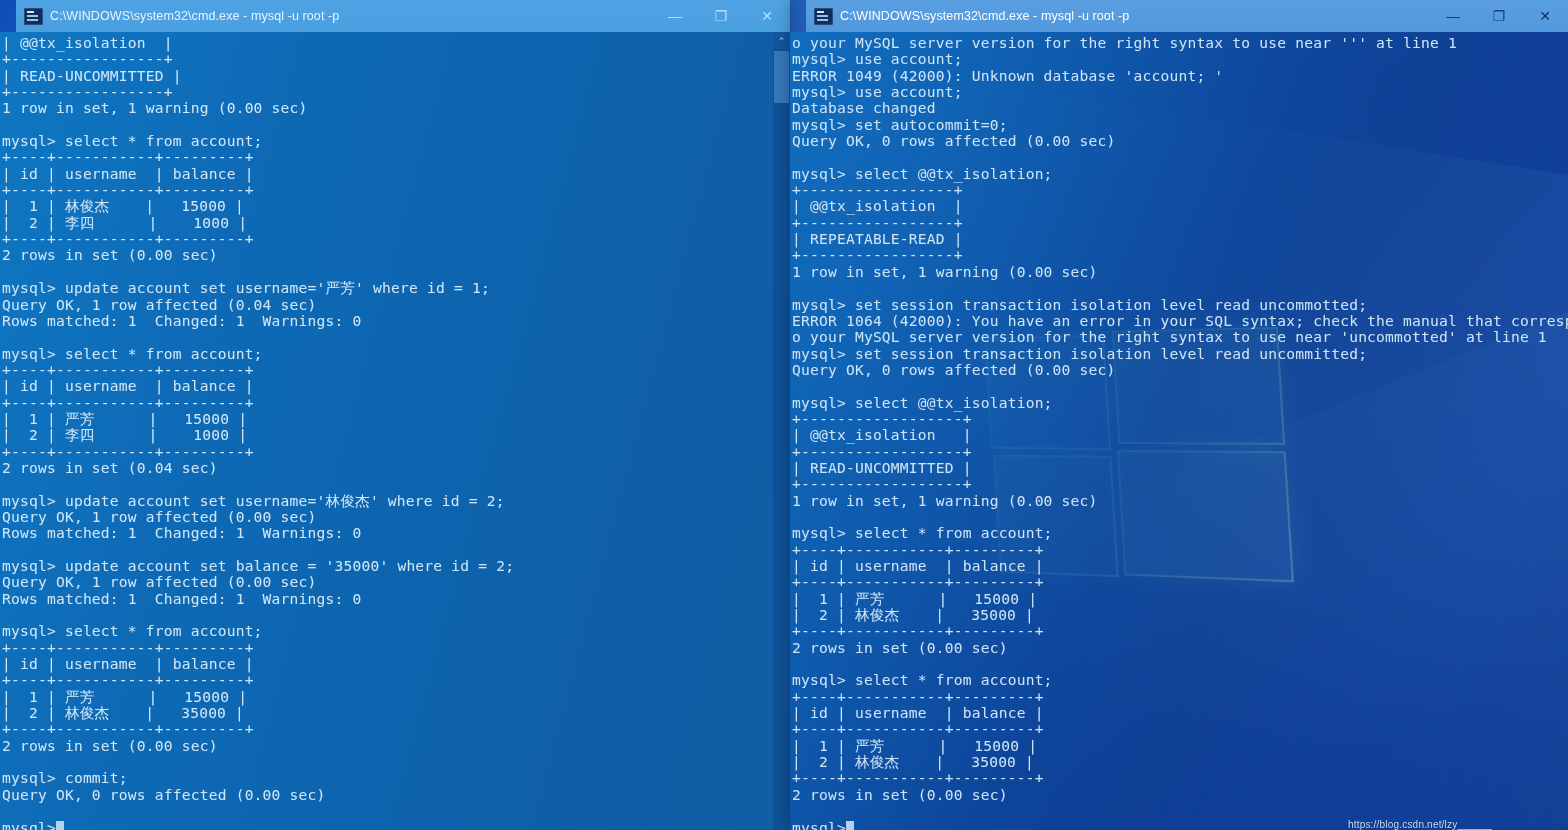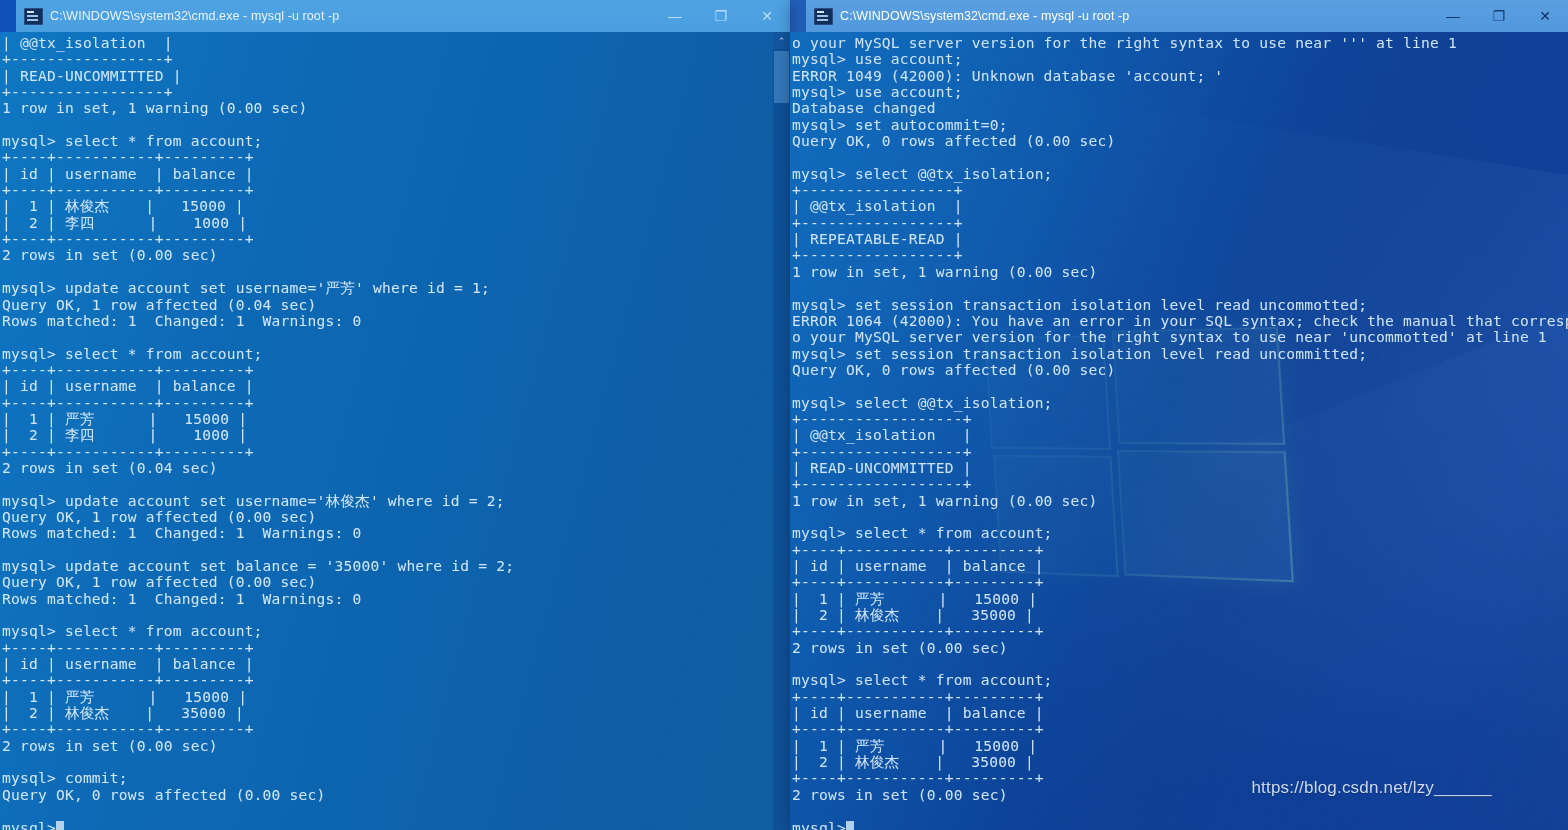--- a/index.html
+++ b/index.html
@@ -261,23 +261,23 @@
     height: 14px;
     background: #cfe6f8;
     vertical-align: -2px;
     opacity: 0.85;
   }
 
   
   #watermark {
     position: absolute;
     right: 76px;
-    bottom: 32px;
+    bottom: 0;
     color: #ccd9ef;
-    font-size: 17px;
+    font-size: 10px;
     font-family: "Liberation Sans", sans-serif;
     letter-spacing: 0.2px;
     z-index: 30;
     text-shadow: 0 1px 1px rgba(0,0,0,0.25);
   }
 </style>
 </head>
 <body>
 
 <div id="screen">

